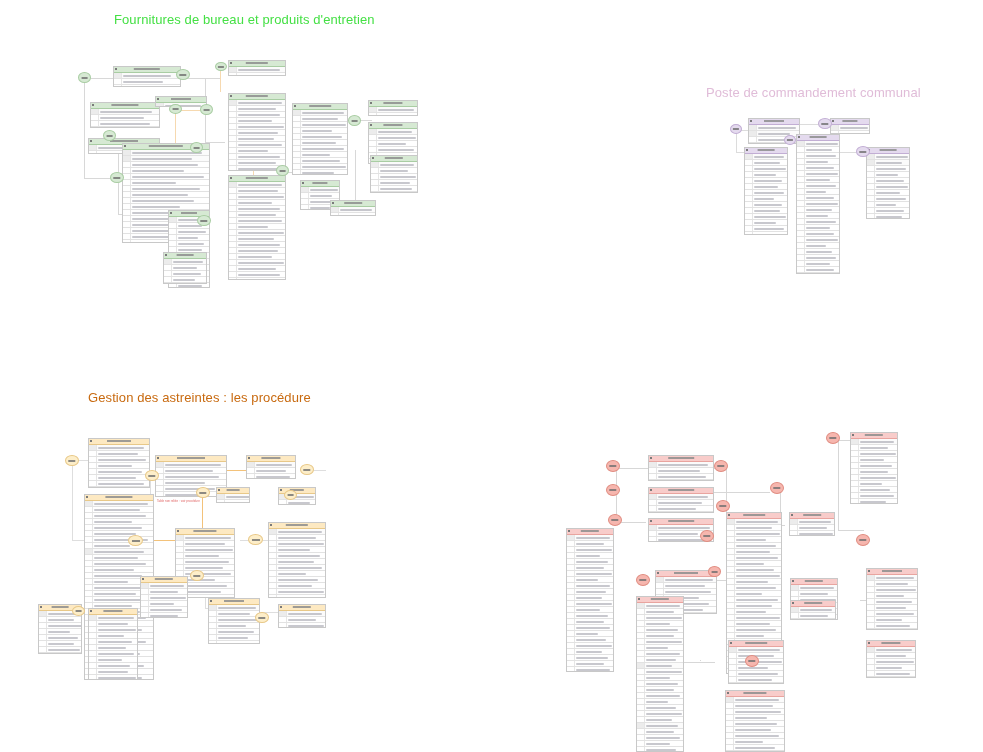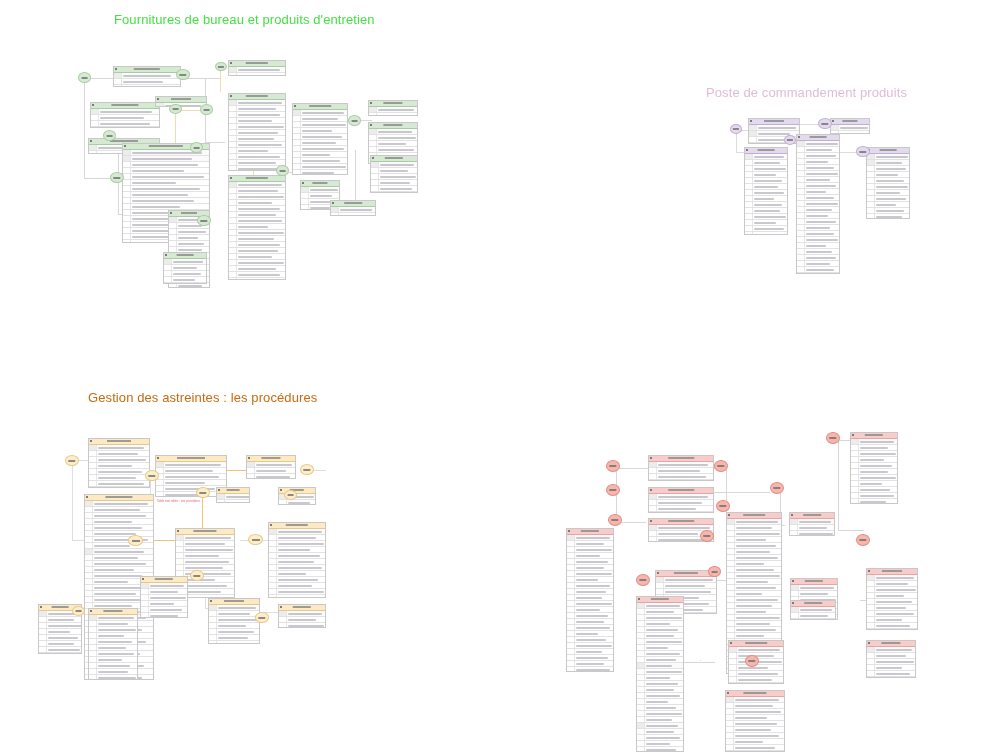--- a/index.html
+++ b/index.html
@@ -63,23 +63,23 @@
 
   .note{position:absolute;font-size:3px;white-space:nowrap;color:#e06666;}
 </style>
 </head>
 <body>
 
 <div id="canvas">
 
   <div class="cluster-title" style="left:114px;top:12px;color:#45e045;">Fournitures de bureau et produits d'entretien</div>
 
-  <div class="cluster-title" style="left:706px;top:85px;color:#e0bcd8;">Poste de commandement produits</div>
-
-  <div class="cluster-title" style="left:88px;top:390px;color:#c86a10;">Gestion des astreintes : les procédures</div>
+  <div class="cluster-title" style="left:706px;top:85px;color:#e0bcd8;">Poste de commandement communal</div>
+
+  <div class="cluster-title" style="left:88px;top:390px;color:#c86a10;">Gestion des astreintes : les procédure</div>
 
 
   <div class="c-green">
 
     <div class="edge" style="left:84px;top:78px;width:1px;height:100px;"></div>
     <div class="edge" style="left:84px;top:78px;width:30px;height:1px;"></div>
     <div class="edge" style="left:84px;top:178px;width:34px;height:1px;"></div>
     <div class="edge" style="left:118px;top:148px;width:1px;height:30px;"></div>
     <div class="edge" style="left:160px;top:78px;width:60px;height:1px;"></div>
     <div class="edge" style="left:220px;top:78px;width:1px;height:12px;"></div>

